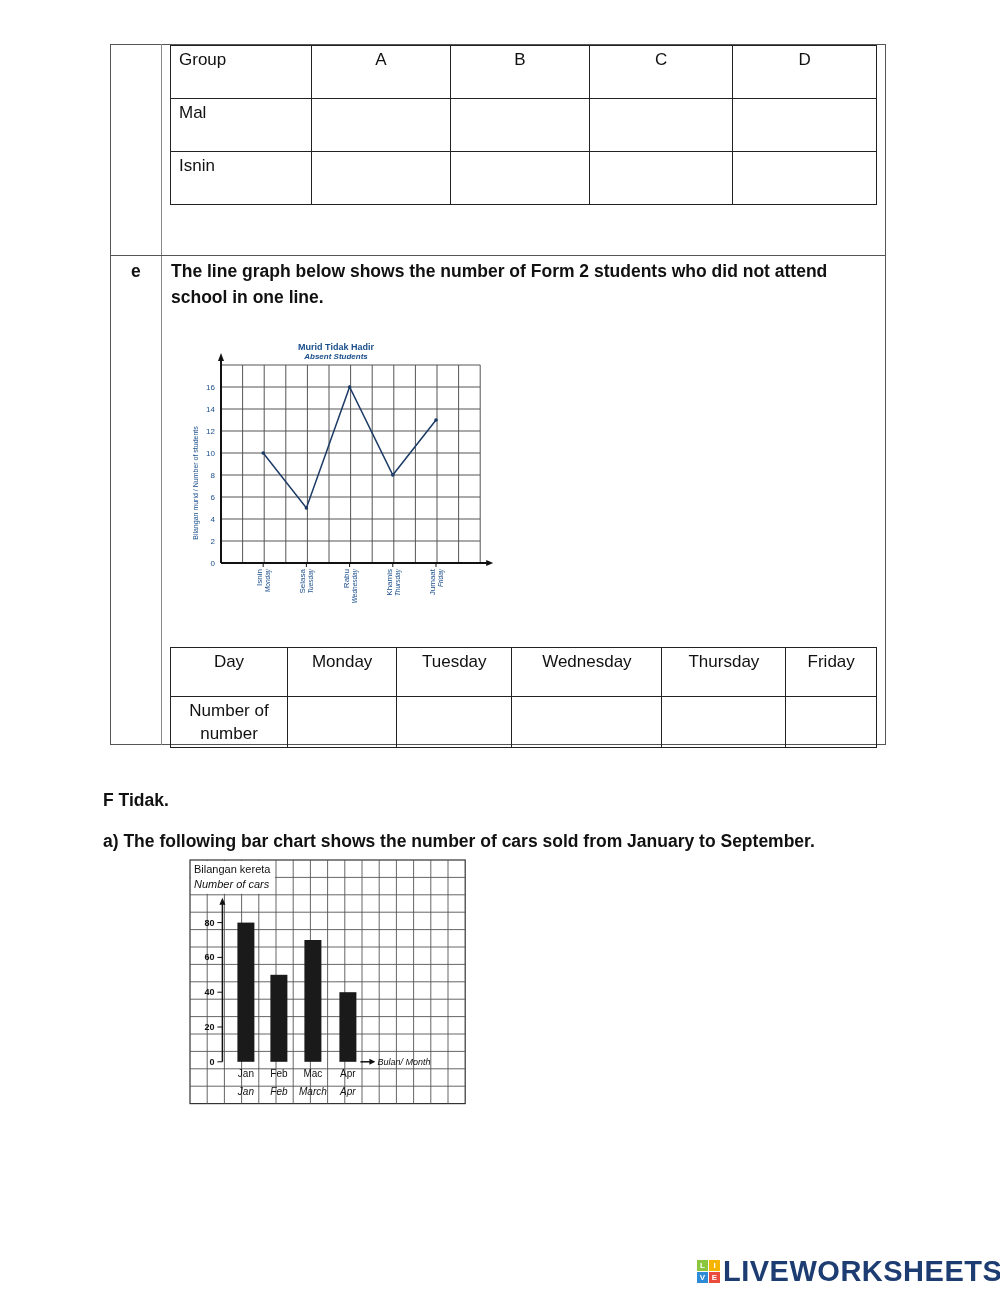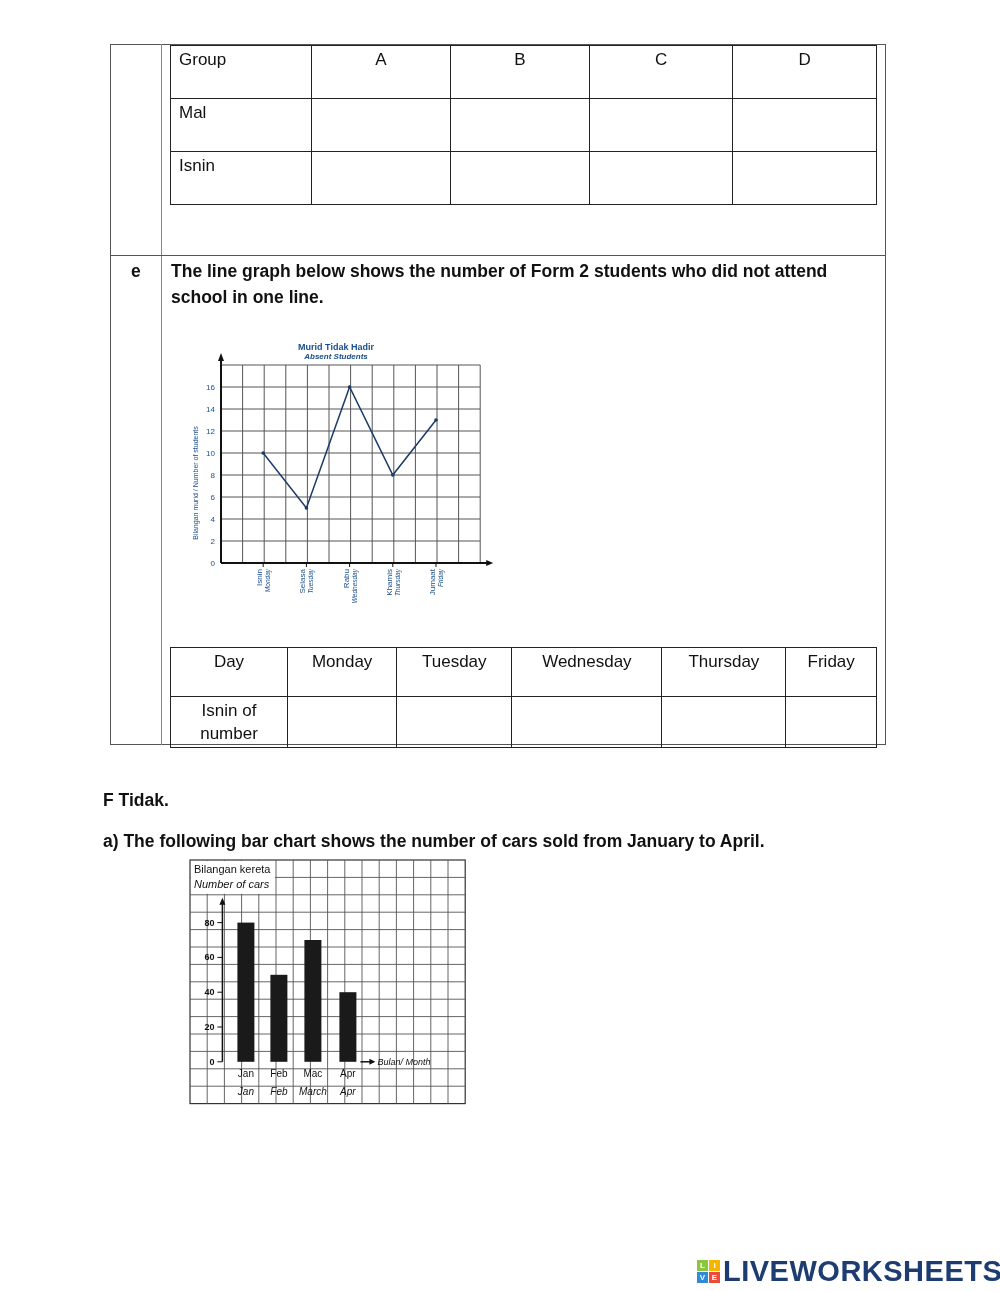--- a/index.html
+++ b/index.html
@@ -133,34 +133,34 @@
       <tr>
     <td style="width:100px">Day</td>
     <td>Monday</td>
     <td>Tuesday</td>
     <td>Wednesday</td>
     <td>Thursday</td>
     <td>Friday</td>
   </tr>
   <tr>
     <td class="tall">
-      <div>Isnin of</div>
+      <div>Number of</div>
       <div>number</div>
     </td>
     <td></td>
     <td></td>
     <td></td>
     <td></td>
     <td></td>
   </tr>
 </tbody>
   </table>
 
 <div class="abs qtext" style="left:103px;top:787px;">F  Tidak.</div>
-<div class="abs qtext" style="left:103px;top:828px;">a)  The following bar chart shows the number of cars sold from January to April.</div>
+<div class="abs qtext" style="left:103px;top:828px;">a)  The following bar chart shows the number of cars sold from January to September.</div>
 
 <svg class="abs" style="left:188px;top:858px;" width="280" height="250">
   <g id="bc">
       <rect x="2" y="2" width="275.2" height="243.59999999999997" fill="#fff" stroke="#333" stroke-width="1.2"></rect>
       <line x1="19.2" y1="2" x2="19.2" y2="245.59999999999997" stroke="#555" stroke-width="0.9"></line>
       <line x1="36.4" y1="2" x2="36.4" y2="245.59999999999997" stroke="#555" stroke-width="0.9"></line>
       <line x1="53.599999999999994" y1="2" x2="53.599999999999994" y2="245.59999999999997" stroke="#555" stroke-width="0.9"></line>
       <line x1="70.8" y1="2" x2="70.8" y2="245.59999999999997" stroke="#555" stroke-width="0.9"></line>
       <line x1="88" y1="2" x2="88" y2="245.59999999999997" stroke="#555" stroke-width="0.9"></line>
       <line x1="105.19999999999999" y1="2" x2="105.19999999999999" y2="245.59999999999997" stroke="#555" stroke-width="0.9"></line>

